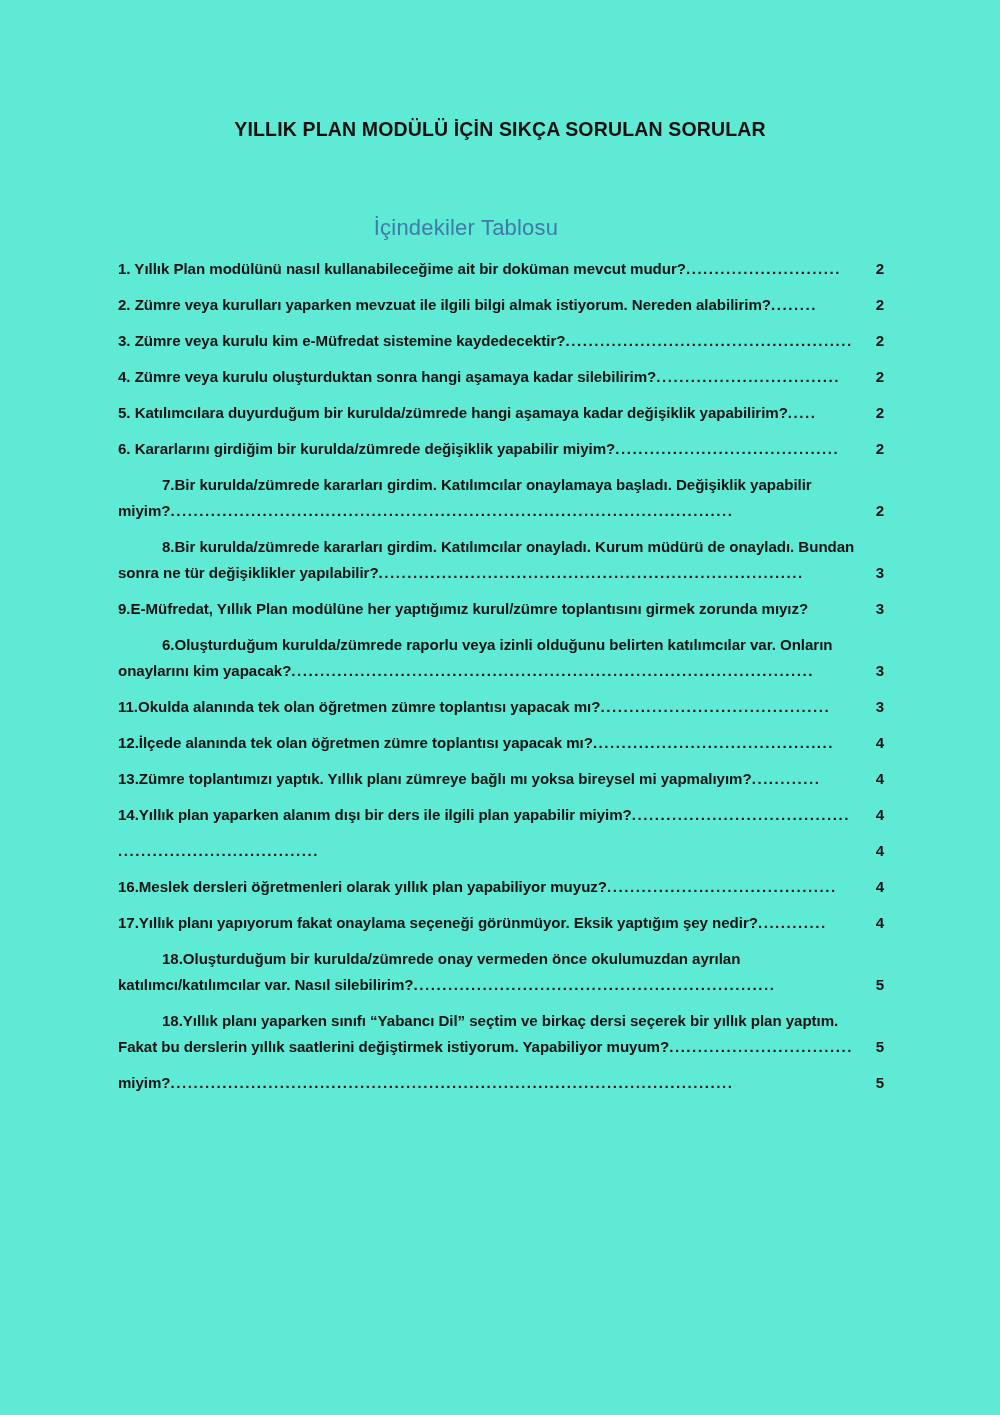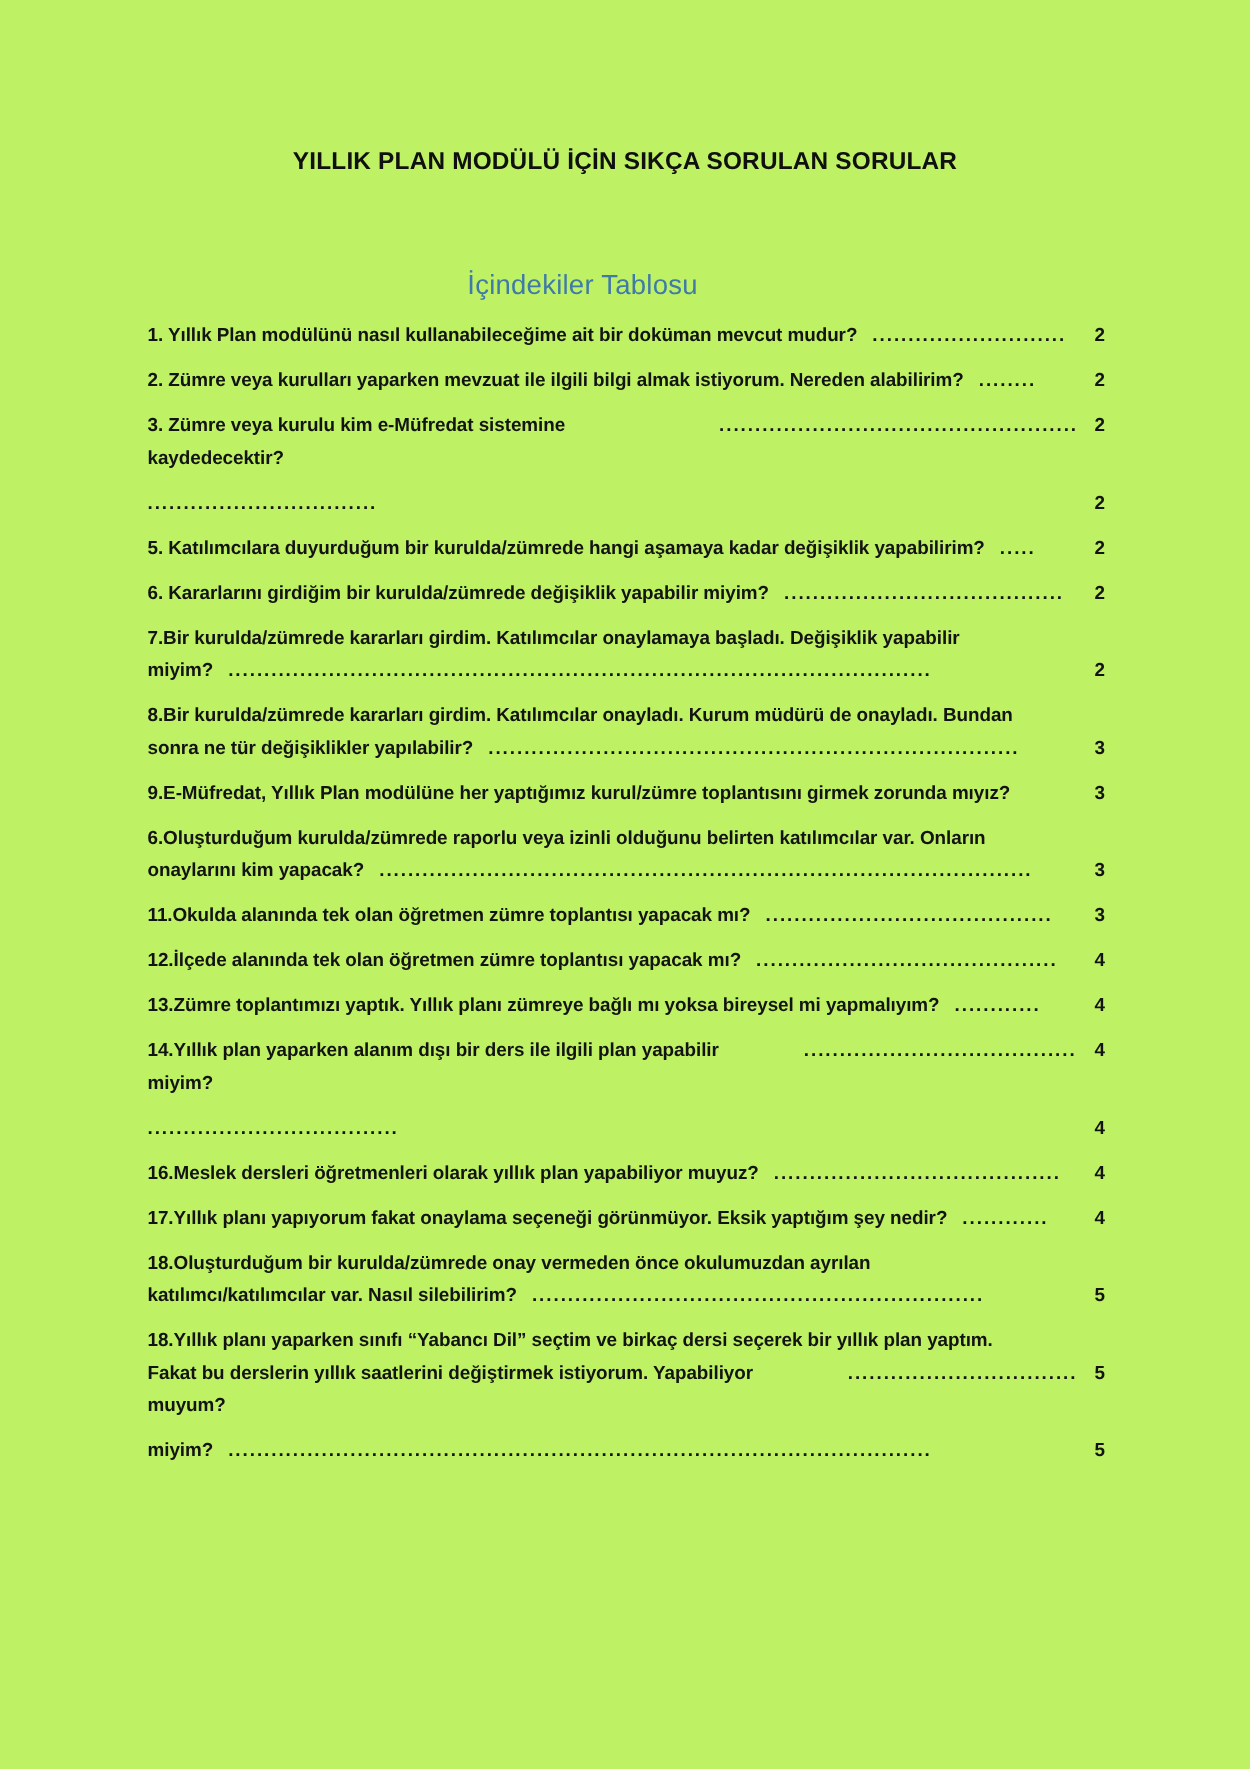--- a/index.html
+++ b/index.html
@@ -9,21 +9,21 @@
   }
   body {
     font-family: "Liberation Sans", sans-serif;
     -webkit-font-smoothing: antialiased;
   }
   .page {
     position: relative;
     width: 1000px;
     height: 1415px;
     margin: 0 auto;
-    background: #bef264;
+    background: #5eead4;
     overflow: hidden;
     box-sizing: border-box;
   }
   .doc-title {
     position: absolute;
     top: 118px;
     left: 0;
     width: 1000px;
     text-align: center;
     font-size: 19.5px;
@@ -55,21 +55,20 @@
     color: #131313;
     margin-bottom: 10px;
     line-height: 26px;
     letter-spacing: -0.05px;
   }
   
   .entry-row {
     display: flex;
     align-items: baseline;
     width: 100%;
-    gap: 12px;
   }
   .entry-text {
     flex: 0 1 auto;
     white-space: pre-wrap;
   }
   .leader {
     flex: 1 1 auto;
     overflow: hidden;
     white-space: nowrap;
     margin: 0 1px 0 0;
@@ -85,20 +84,21 @@
     flex: 0 0 auto;
     text-align: right;
     min-width: 10px;
     font-weight: bold;
     color: #131313;
   }
   
   .entry-head {
     display: block;
     white-space: pre-wrap;
+    margin-left: 44px;
   }
 </style>
 </head>
 <body>
 
 <div class="page">
 
   <div class="doc-title">YILLIK PLAN MODÜLÜ İÇİN SIKÇA SORULAN SORULAR</div>
 
   <div class="toc-heading">İçindekiler Tablosu</div>
@@ -120,20 +120,21 @@
       </div>
       <div class="toc-entry">
         <div class="entry-row">
           <span class="entry-text">3. Zümre veya kurulu kim e-Müfredat sistemine kaydedecektir?</span>
           <span class="leader">..................................................</span>
           <span class="page-num">2</span>
         </div>
       </div>
       <div class="toc-entry">
         <div class="entry-row">
+          <span class="entry-text">4. Zümre veya kurulu oluşturduktan sonra hangi aşamaya kadar silebilirim?</span>
           <span class="leader">................................</span>
           <span class="page-num">2</span>
         </div>
       </div>
       <div class="toc-entry">
         <div class="entry-row">
           <span class="entry-text">5. Katılımcılara duyurduğum bir kurulda/zümrede hangi aşamaya kadar değişiklik yapabilirim?</span>
           <span class="leader">.....</span>
           <span class="page-num">2</span>
         </div>

